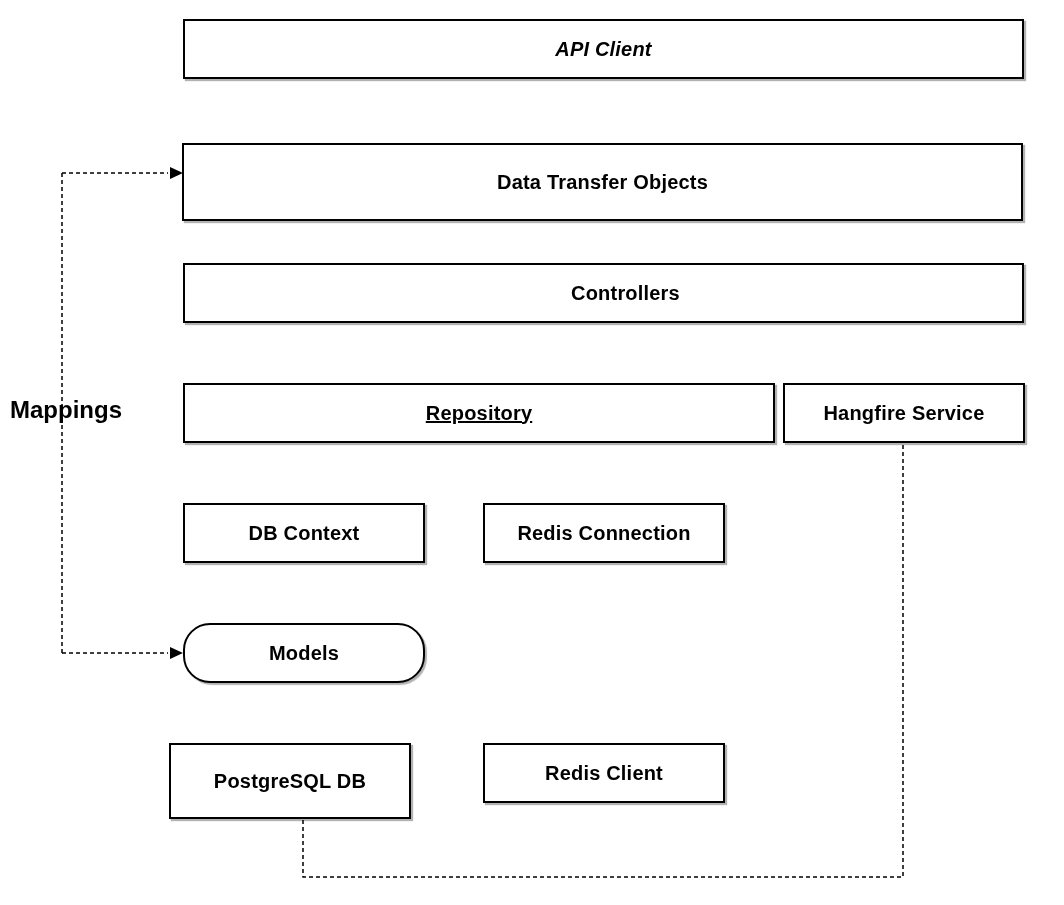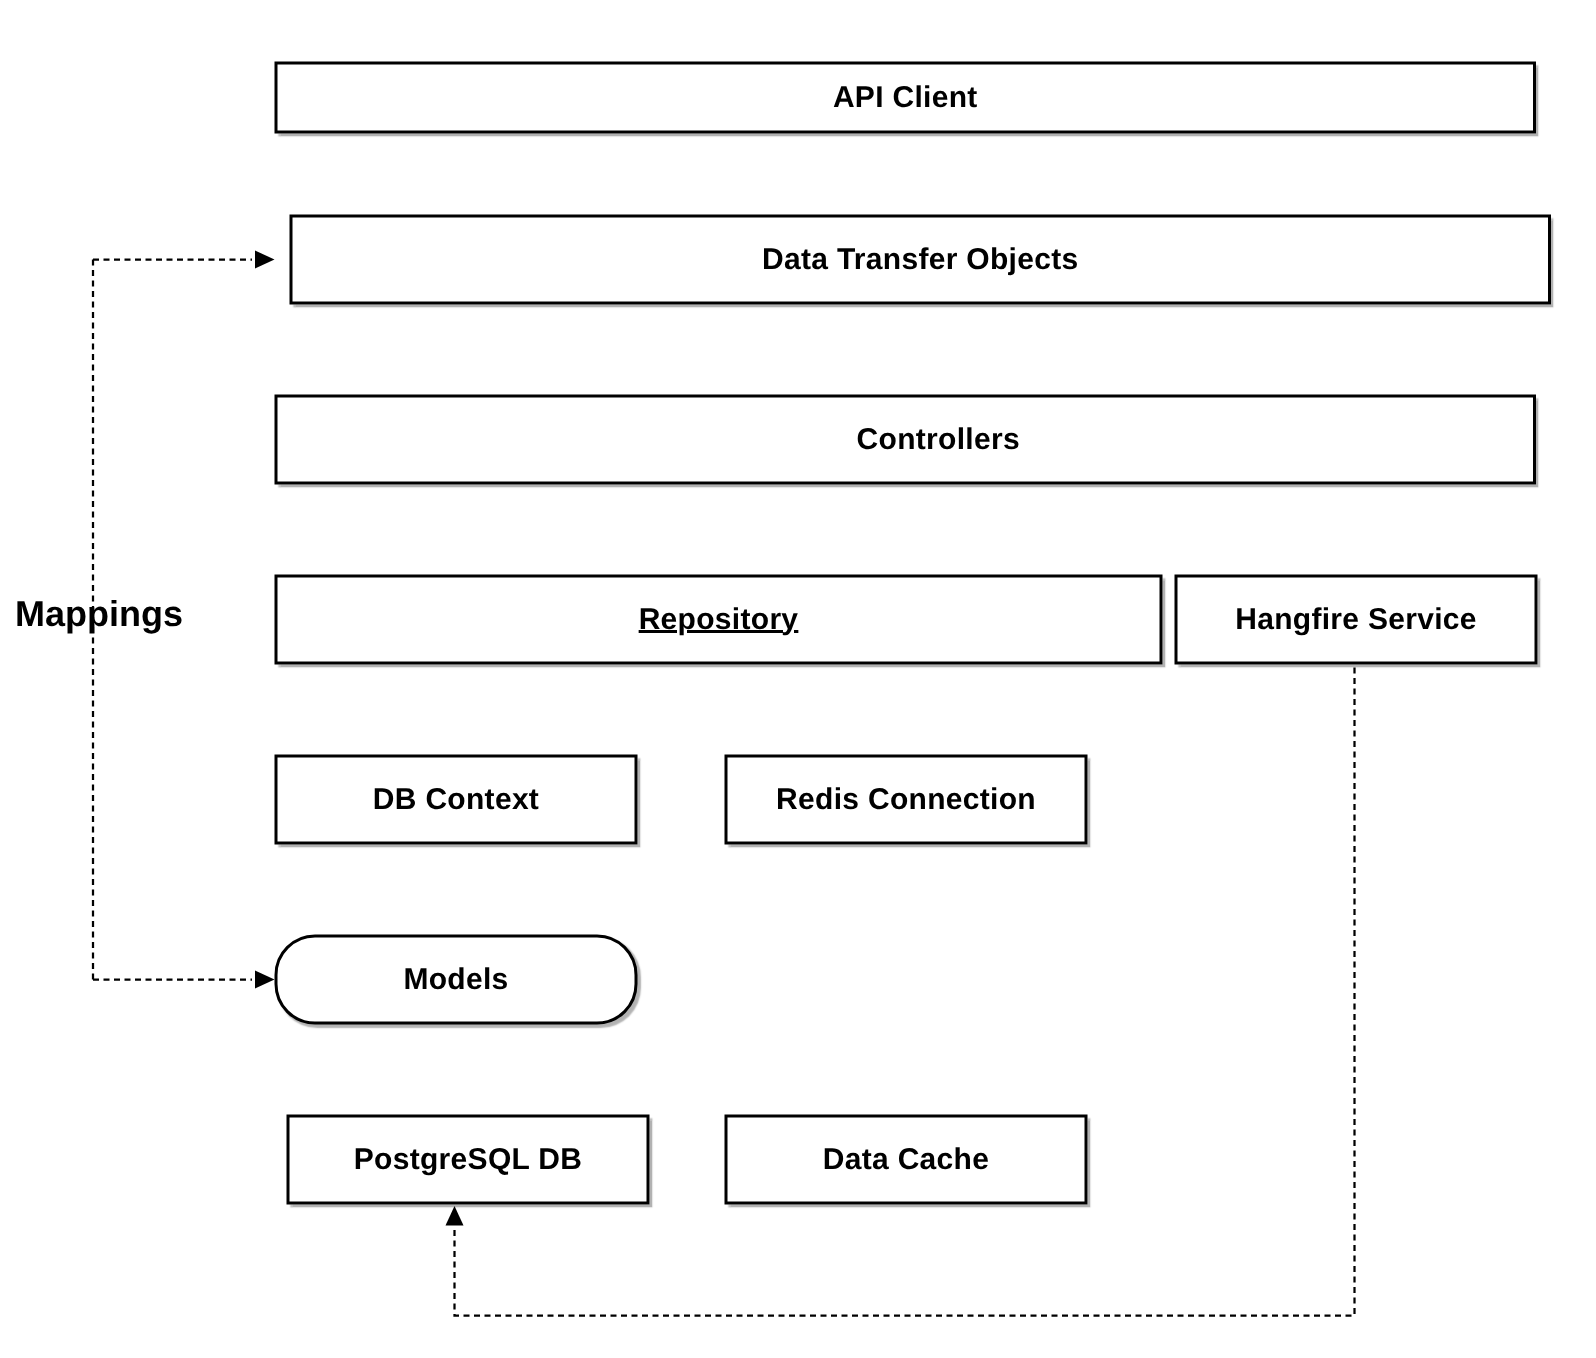--- a/index.html
+++ b/index.html
@@ -41,29 +41,29 @@
     position: absolute;
     display: flex;
     align-items: center;
     justify-content: center;
     font-size: 24px;
     font-weight: 700;
     color: #000000;
     white-space: nowrap;
   }
   
-  .n-api-client        { left: 183px; top:  41px; width: 841px; height: 48px; }
-  .n-dto               { left: 193px; top: 143px; width: 841px; height: 60px; }
+  .n-api-client        { left: 183px; top:  19px; width: 841px; height: 60px; font-style: italic; }
+  .n-dto               { left: 182px; top: 143px; width: 841px; height: 78px; }
   .n-controllers       { left: 183px; top: 263px; width: 841px; height: 60px; padding-left: 44px; }
   .n-repository        { left: 183px; top: 383px; width: 592px; height: 60px; text-decoration: underline; }
   .n-hangfire          { left: 783px; top: 383px; width: 242px; height: 60px; }
   .n-db-context        { left: 183px; top: 503px; width: 242px; height: 60px; }
   .n-redis-connection  { left: 483px; top: 503px; width: 242px; height: 60px; text-align: right; }
   .n-models            { left: 183px; top: 623px; width: 242px; height: 60px; border-radius: 27px; }
-  .n-postgresql-db     { left: 191px; top: 743px; width: 242px; height: 60px; }
+  .n-postgresql-db     { left: 169px; top: 743px; width: 242px; height: 76px; }
   .n-redis-cache       { left: 483px; top: 743px; width: 242px; height: 60px; }
   .l-mappings          { left:  10px; top: 398px; width: 112px; height: 24px; }
 </style>
 </head>
 <body>
 
 <div class="canvas">
 
   <svg class="connectors" viewBox="0 0 1064 905" xmlns="http://www.w3.org/2000/svg">
     <g stroke="#000000" stroke-width="1.5" fill="none" stroke-dasharray="4 3">
@@ -94,17 +94,17 @@
   <div class="node n-hangfire">Hangfire Service</div>
 
   <div class="node n-db-context">DB Context</div>
 
   <div class="node n-redis-connection">Redis Connection</div>
 
   <div class="node n-models">Models</div>
 
   <div class="node n-postgresql-db">PostgreSQL DB</div>
 
-  <div class="node n-redis-cache">Data Cache</div>
+  <div class="node n-redis-cache">Redis Client</div>
 
   <div class="edge-label l-mappings">Mappings</div>
 
 </div>
 
 </body></html>

